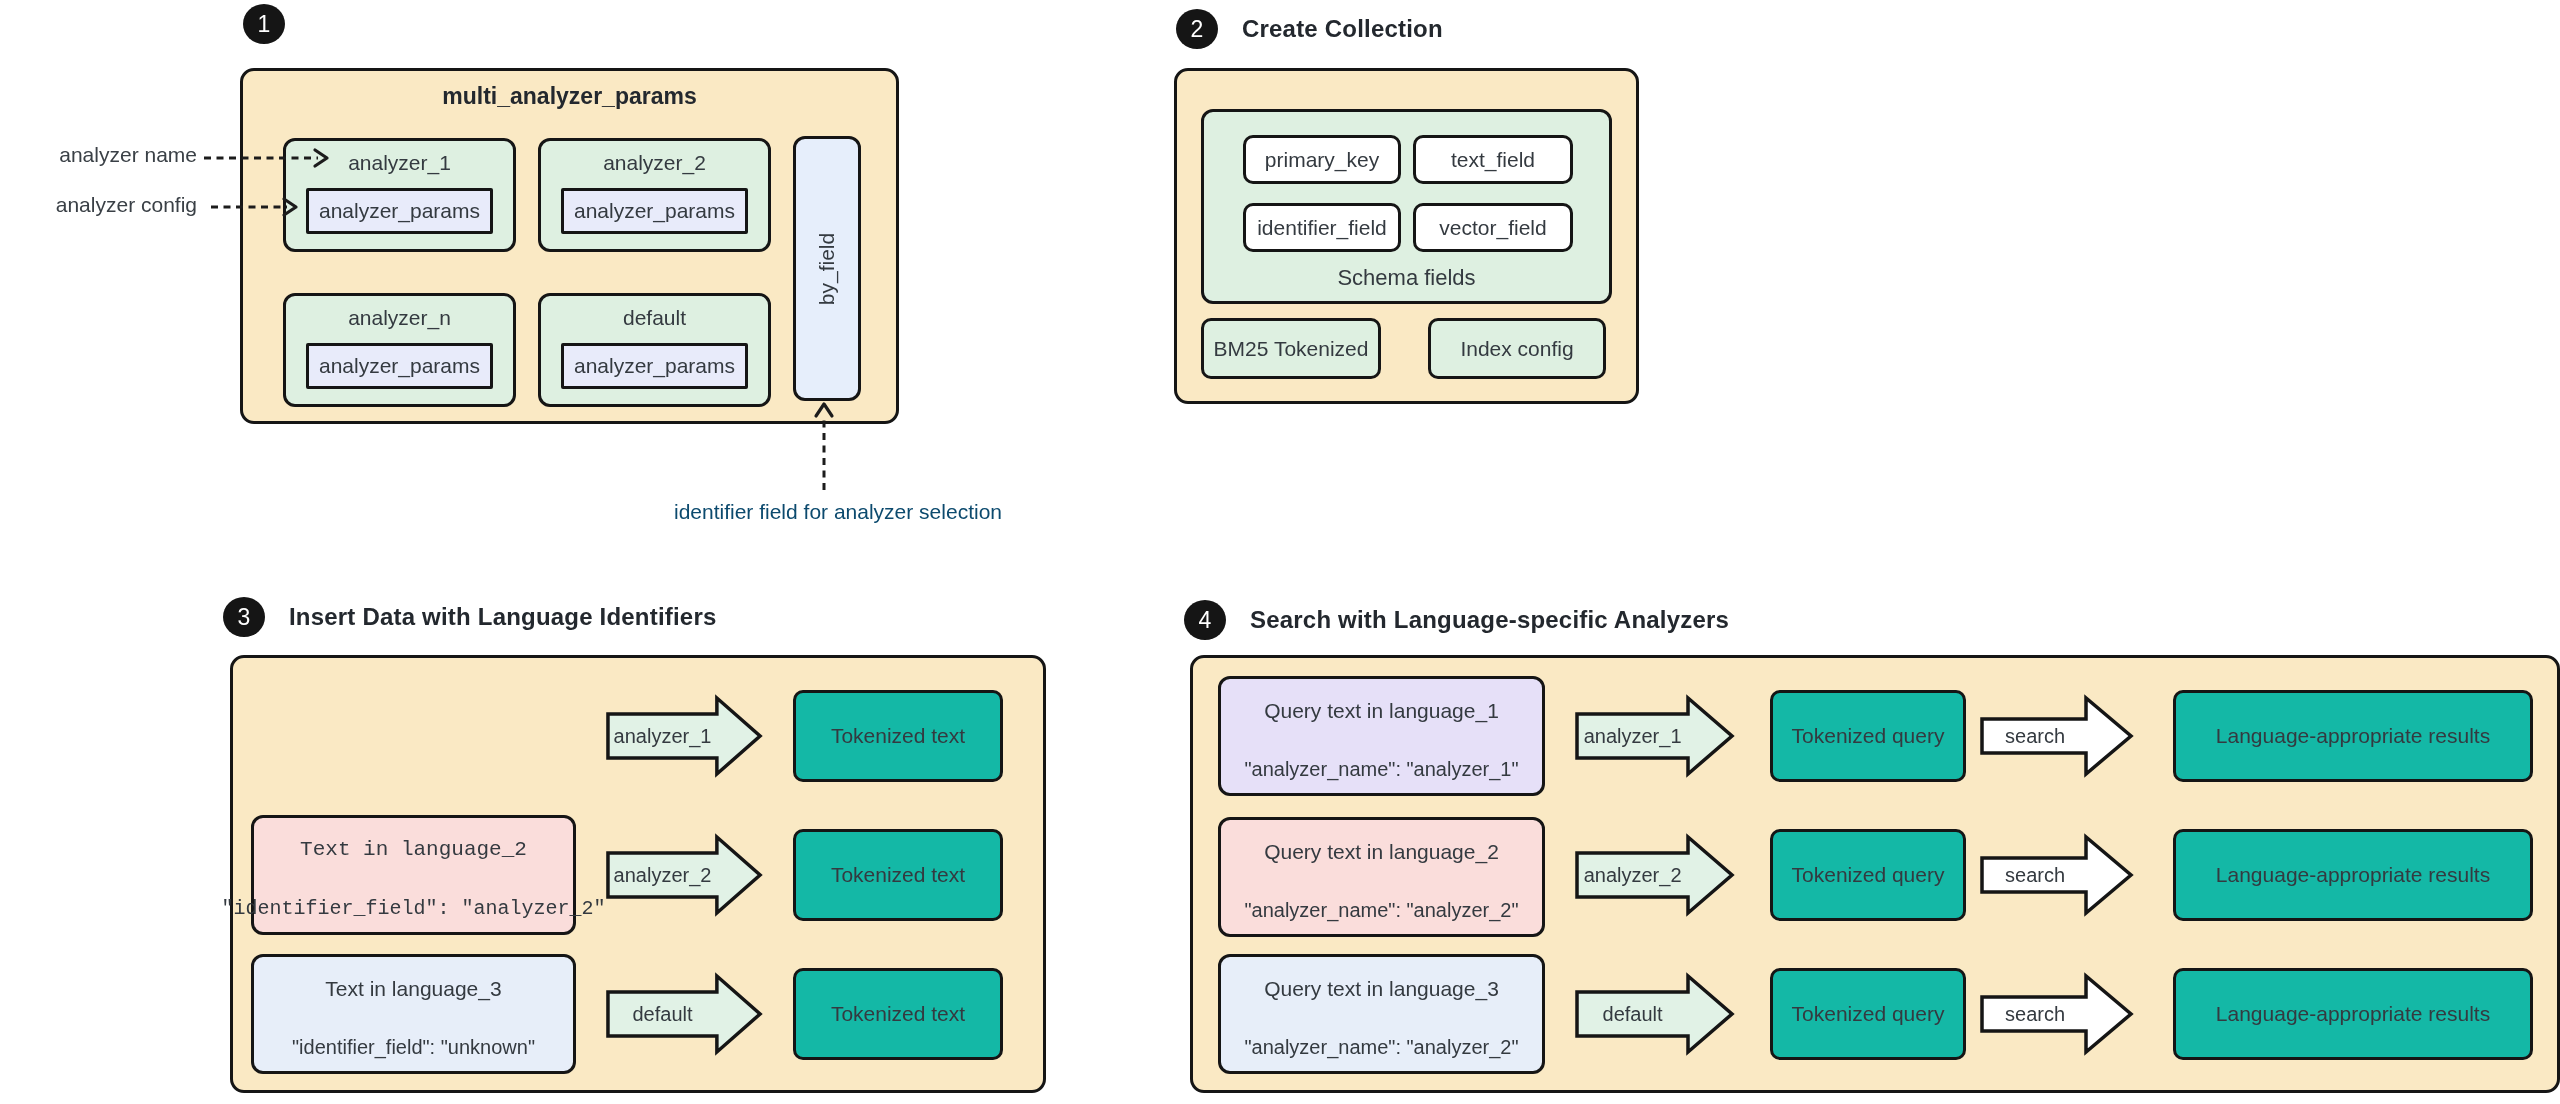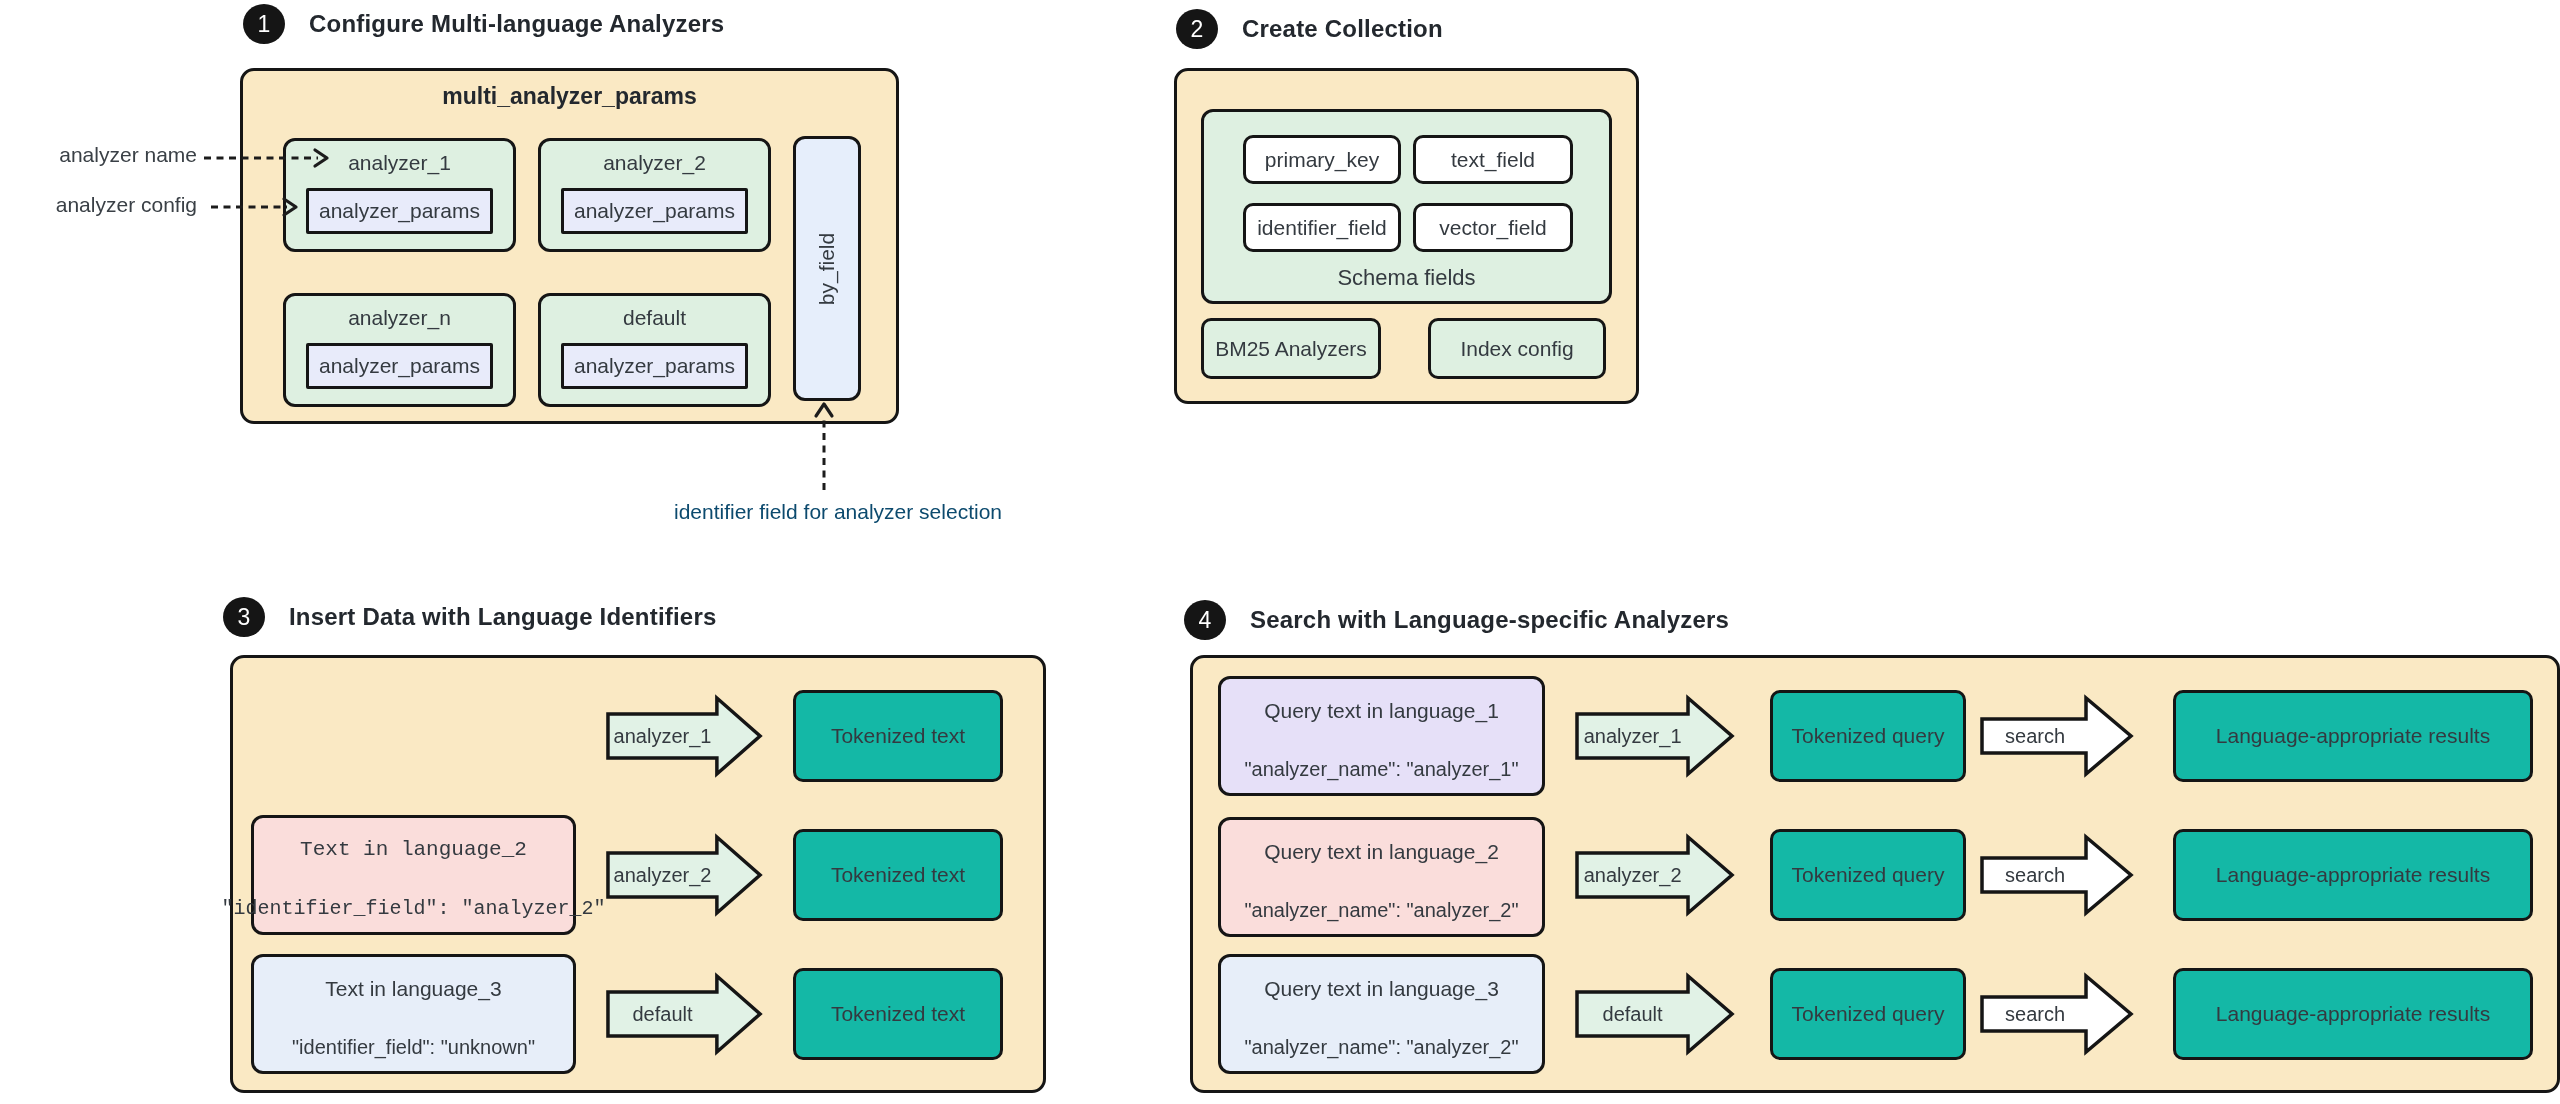--- a/index.html
+++ b/index.html
@@ -65,21 +65,20 @@
   .arrow-label { position:absolute; left:0; top:0; width:72%; height:100%;
                  display:flex; align-items:center; justify-content:center; font-size:20px; }
 </style>
 </head>
 <body>
 
 <div class="canvas">
 
   <div class="step-header" style="left:243px; top:4px;">
     <span class="badge">1</span>
-    <span class="step-title">Configure Multi-language Analyzers</span>
   </div>
 
   <div class="panel" style="left:240px; top:68px; width:653px; height:350px;">
     <div class="panel-title">multi_analyzer_params</div>
 
     <div class="card analyzer-card" style="left:40px; top:67px;">
       <div class="card-name">analyzer_1</div>
       <div class="pill">analyzer_params</div>
     </div>
     <div class="card analyzer-card" style="left:295px; top:67px;">
@@ -120,21 +119,21 @@
   </div>
 
   <div class="panel" style="left:1174px; top:68px; width:459px; height:330px;">
     <div class="card" style="left:24px; top:38px; width:405px; height:189px;">
       <div class="wbox" style="left:39px; top:23px; width:158px; height:49px;">primary_key</div>
       <div class="wbox" style="left:209px; top:23px; width:160px; height:49px;">text_field</div>
       <div class="wbox" style="left:39px; top:91px; width:158px; height:49px;">identifier_field</div>
       <div class="wbox" style="left:209px; top:91px; width:160px; height:49px;">vector_field</div>
       <div class="schema-label">Schema fields</div>
     </div>
-    <div class="gbox" style="left:24px; top:247px; width:180px; height:61px;">BM25 Analyzers</div>
+    <div class="gbox" style="left:24px; top:247px; width:180px; height:61px;">BM25 Tokenized</div>
     <div class="gbox" style="left:251px; top:247px; width:178px; height:61px;">Index config</div>
   </div>
 
   <div class="step-header" style="left:223px; top:597px;">
     <span class="badge">3</span>
     <span class="step-title">Insert Data with Language Identifiers</span>
   </div>
 
   <div class="panel" style="left:230px; top:655px; width:810px; height:432px;">
 

